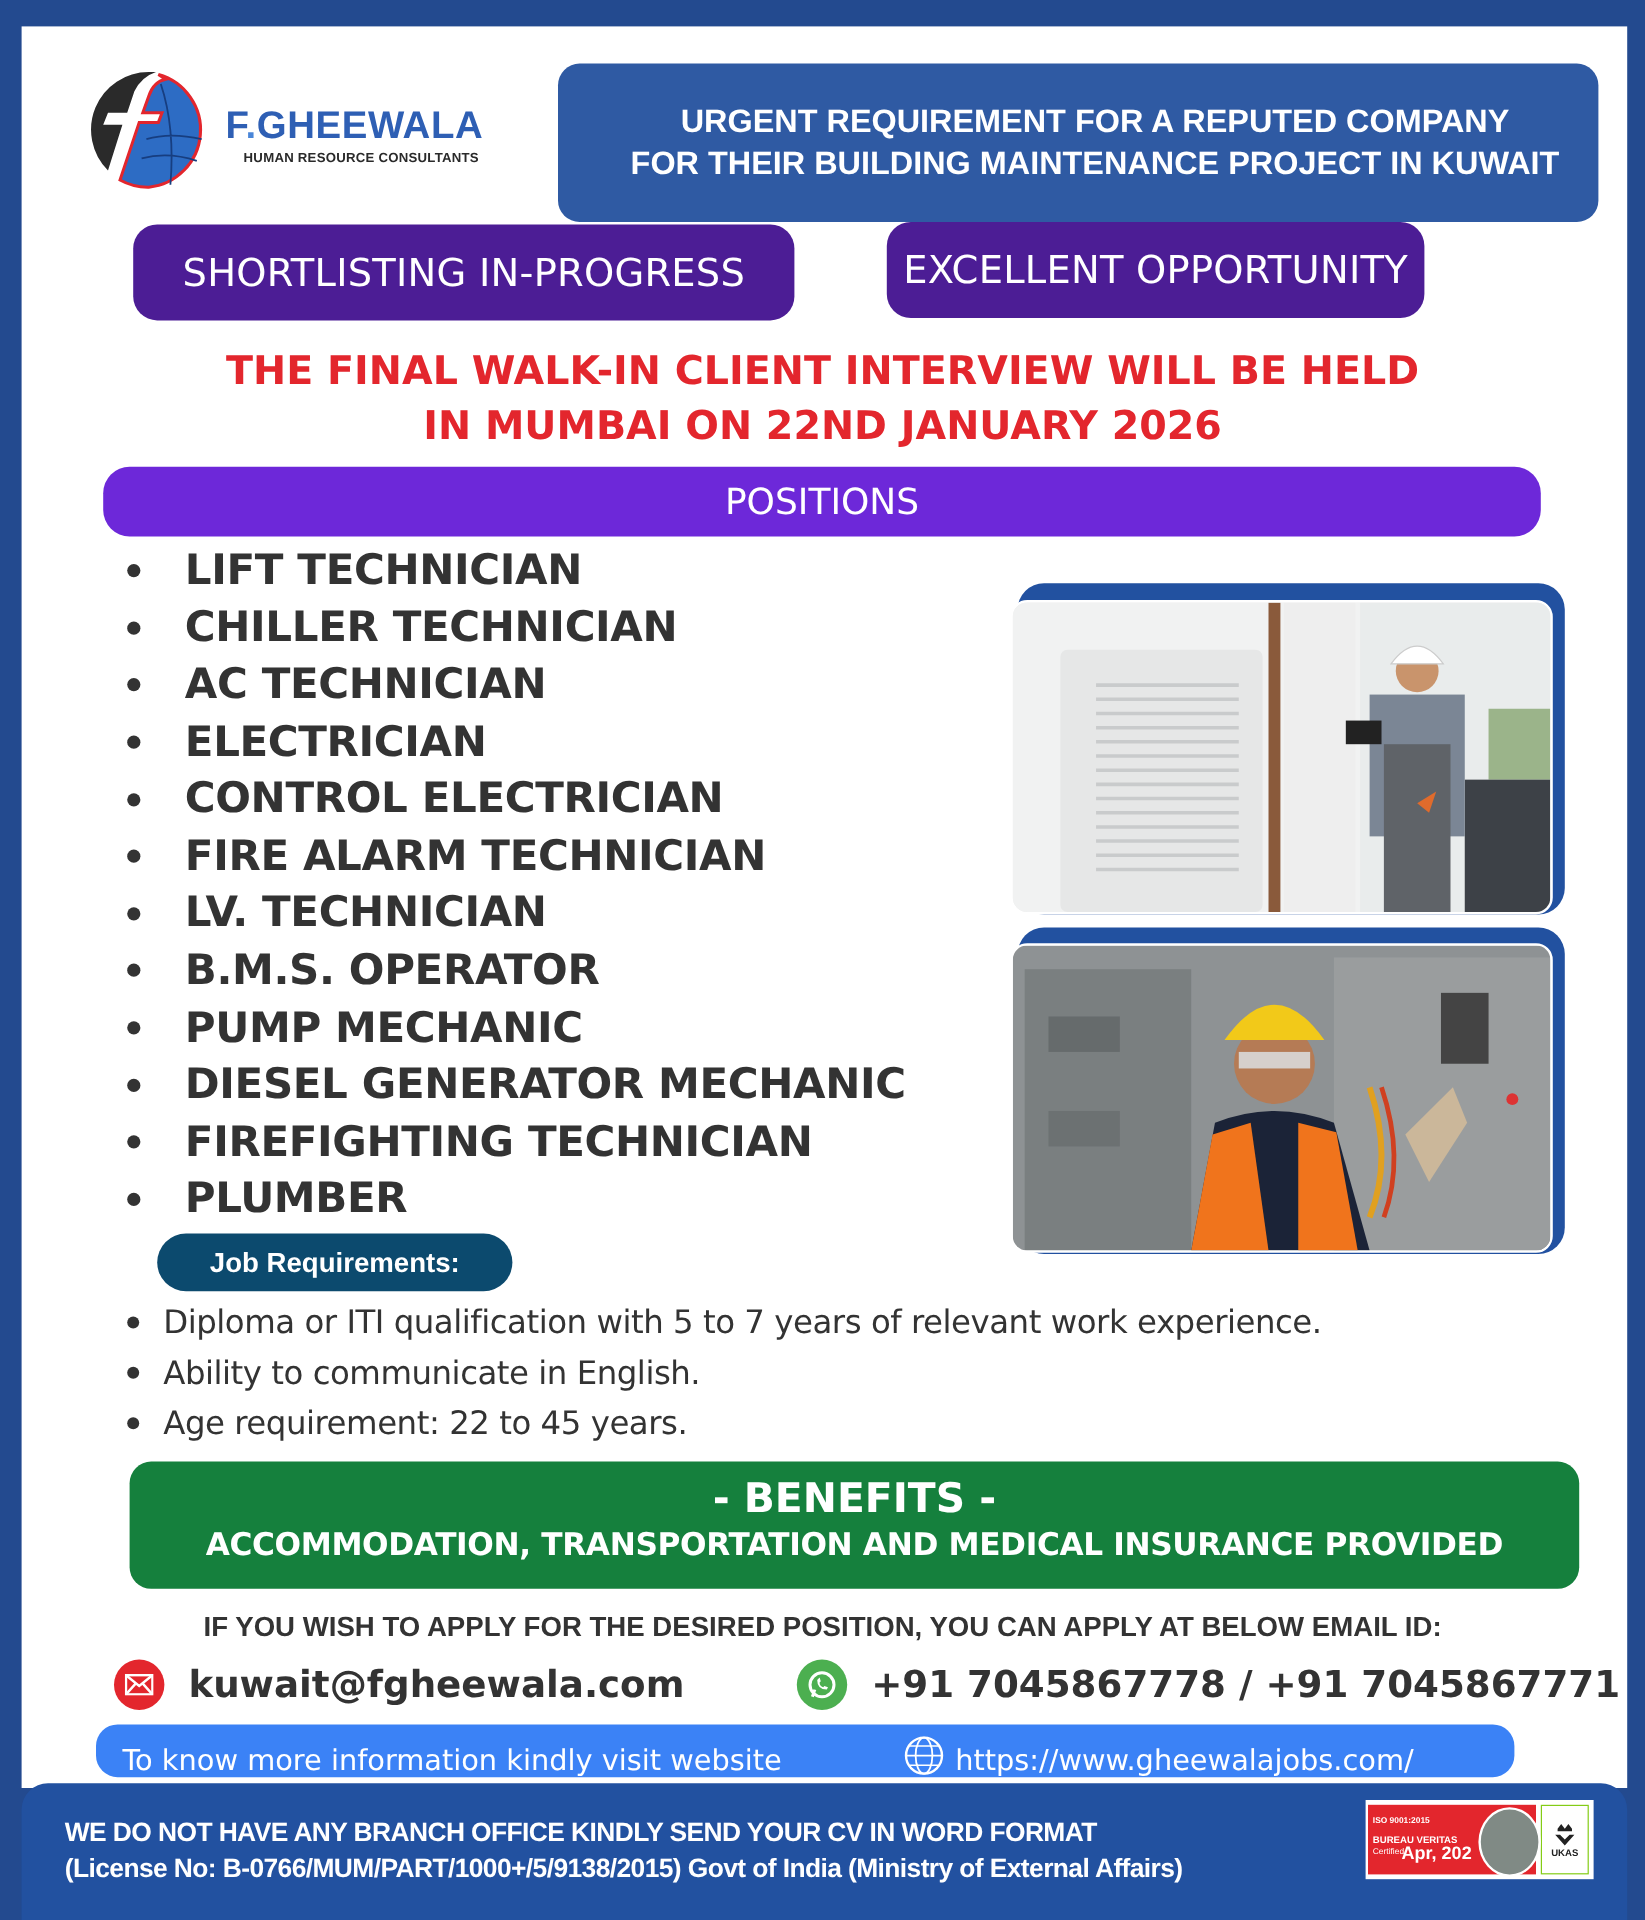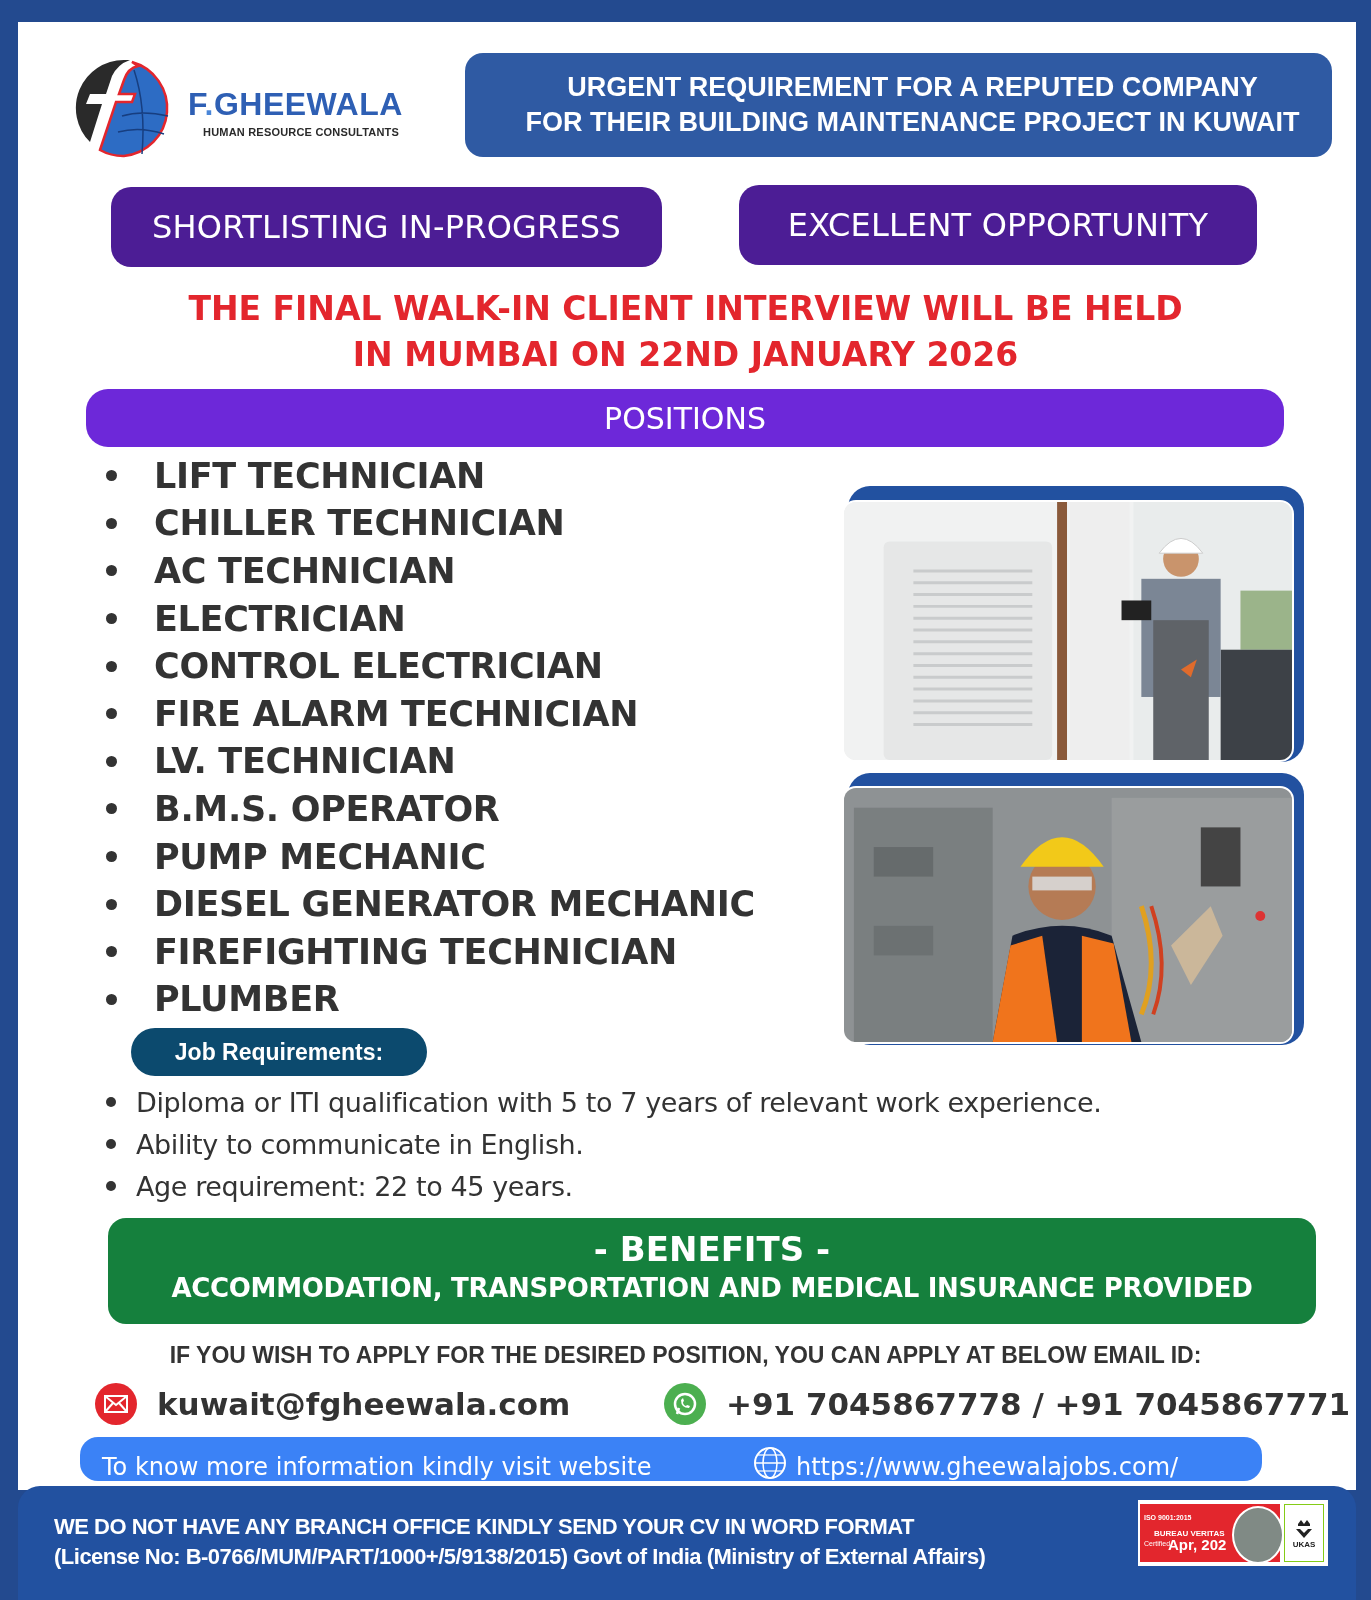--- a/index.html
+++ b/index.html
@@ -19,34 +19,34 @@
     position: absolute; left: 116px; top: 30px;
     font-weight: bold; font-size: 32px; letter-spacing: 0.5px;
     color: #2e5fb4;
   }
   .logo-name .dot { color: #4a86d8; }
   .logo-sub {
     position: absolute; left: 131px; top: 70px;
     font-weight: bold; font-size: 11px; color: #2a2a2a; letter-spacing: 0.2px;
   }
   .urgent {
-    position: absolute; left: 465px; top: 53px; width: 867px; height: 104px;
+    position: absolute; left: 465px; top: 53px; width: 867px; height: 132px;
     background: #2f5aa3; border-radius: 18px;
     display: flex; flex-direction: column; justify-content: center; align-items: center;
     color: #fff; font-weight: bold; font-size: 27px; line-height: 35px; text-align: center;
     font-family: "Liberation Sans", sans-serif;
     padding-left: 28px;
   }
   .pill-red {
     position: absolute; background: #4c1d95; color: #fff; border-radius: 20px;
     display: flex; align-items: center; justify-content: center;
     font-size: 32px; font-family: "DejaVu Sans", sans-serif; letter-spacing: 0.2px;
   }
   .pill-1 { left: 111px; top: 187px; width: 551px; height: 80px; }
-  .pill-2 { left: 739px; top: 185px; width: 518px; height: 80px; }
+  .pill-2 { left: 739px; top: 185px; width: 448px; height: 80px; }
   .interview {
     position: absolute; left: 0; top: 286px; width: 1371px;
     text-align: center; color: #e3262d; font-weight: bold; font-size: 33px; line-height: 46px;
     font-family: "DejaVu Sans", sans-serif;
   }
   .positions-bar {
     position: absolute; left: 86px; top: 389px; width: 1198px; height: 58px;
     background: #6d28d9; border-radius: 22px;
     display: flex; align-items: center; justify-content: center;
     color: #fff; font-size: 30px; font-family: "DejaVu Sans", sans-serif;
@@ -118,21 +118,21 @@
     font-weight: bold; font-size: 22px; letter-spacing: -0.5px;
   }
   .footer .l1 { top: 28px; }
   .footer .l2 { top: 58px; }
   .cert {
     position: absolute; left: 1120px; top: 14px; width: 190px; height: 66px; background: #fff;
     display: flex; align-items: center; padding: 2px;
   }
   .cert .bv { position: relative; width: 140px; height: 58px; background: #e3262d; margin-right: 4px; }
   .cert .bv .t1 { position: absolute; left: 4px; top: 10px; font-size: 7px; color: #fff; font-weight: bold; font-family: "Liberation Sans", sans-serif; }
-  .cert .bv .t2 { position: absolute; left: 4px; top: 25px; font-size: 8px; color: #fff; font-weight: bold; font-family: "Liberation Sans", sans-serif; margin-left: 10px; }
+  .cert .bv .t2 { position: absolute; left: 4px; top: 25px; font-size: 8px; color: #fff; font-weight: bold; font-family: "Liberation Sans", sans-serif; }
   .cert .bv .t3 { position: absolute; left: 4px; top: 36px; font-size: 7px; color: #fff; font-family: "Liberation Sans", sans-serif; }
   .cert .bv .t4 { position: absolute; left: 28px; top: 32px; font-size: 15px; color: #fff; font-weight: bold; font-family: "Liberation Sans", sans-serif; }
   .cert .seal { position: absolute; left: 92px; top: 2px; width: 52px; height: 58px; border-radius: 50%; background: #808a85; border: 2px solid #fff; }
   .cert .ukas { width: 40px; height: 58px; border: 1px solid #84cc16; display: flex; flex-direction: column; align-items: center; justify-content: center; font-size: 8px; font-weight: bold; font-family: "Liberation Sans", sans-serif; color: #222; }
 </style>
 </head>
 <body>
 
 <div class="page"></div>
 

